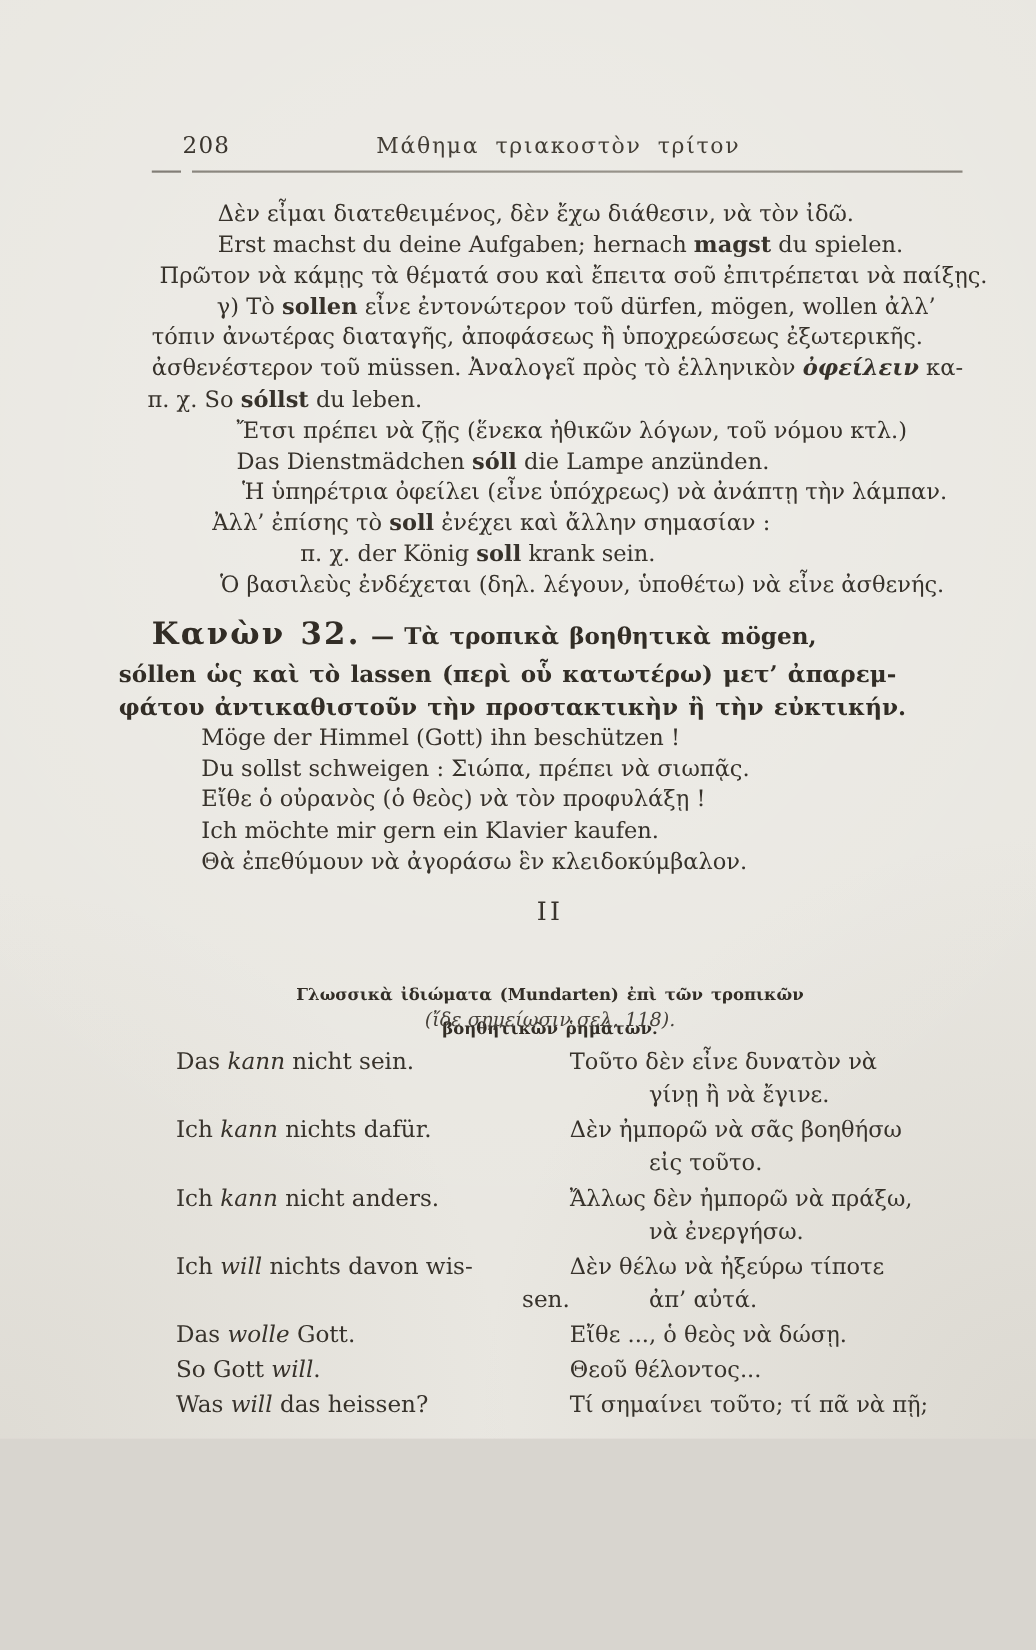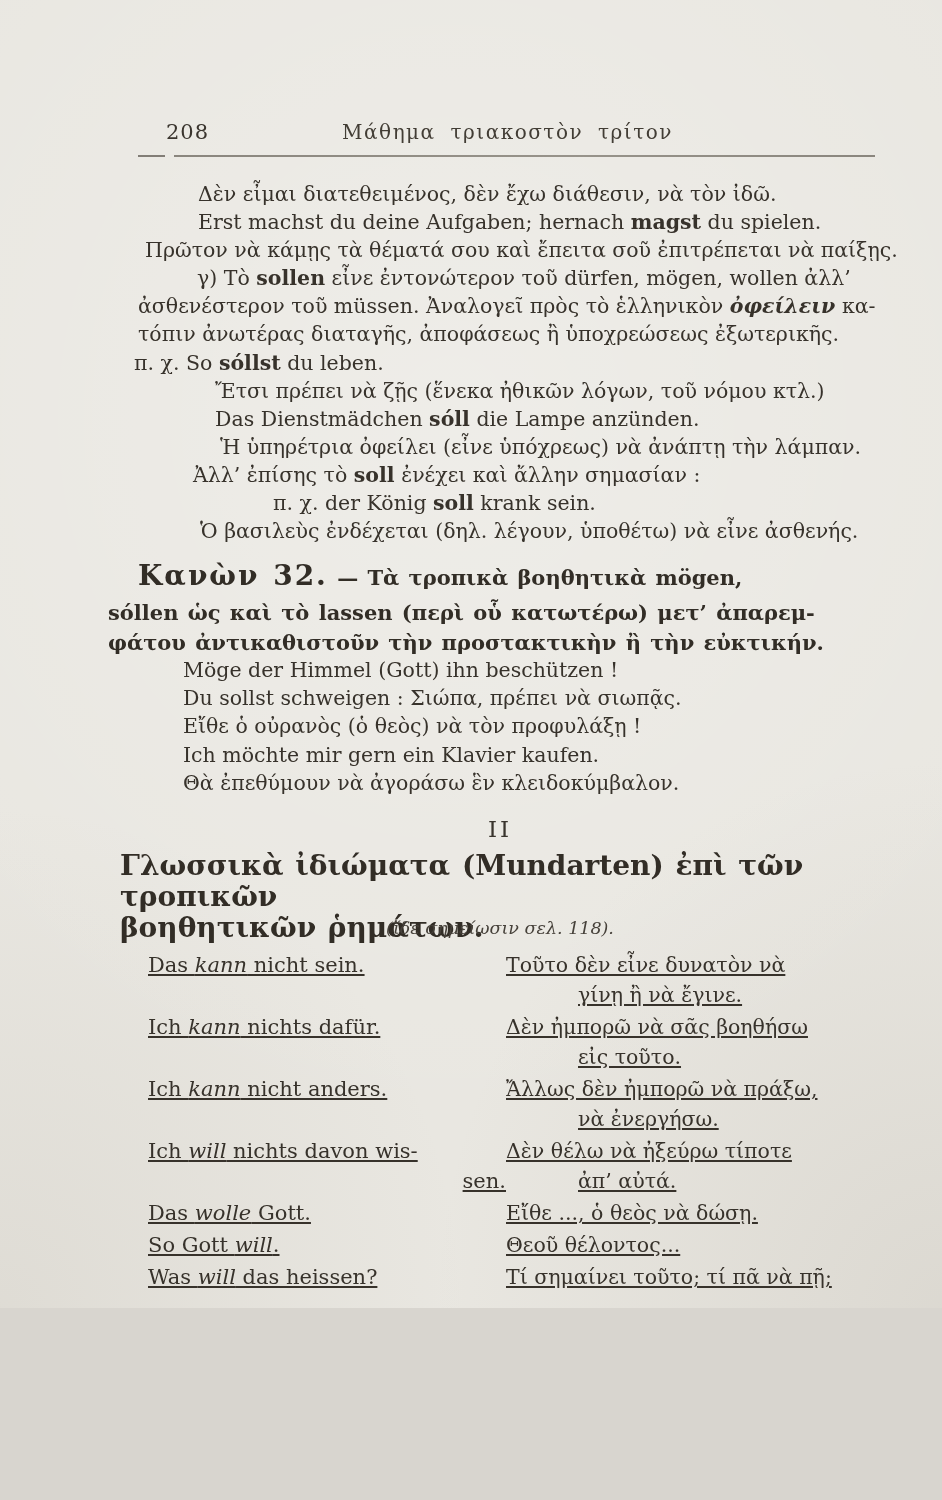--- a/index.html
+++ b/index.html
@@ -26,23 +26,23 @@
   .i86{padding-left:86px;}.i59{padding-left:59px;}.i139{padding-left:139px;}
   .i66{padding-left:66px;}
   b,.bold{font-weight:bold;}
   .bi{font-weight:bold;font-style:italic;}
   .em{font-style:italic;}
   .kanon{position:absolute;top:556px;left:108px;width:762px;font-weight:bold;font-size:21px;line-height:30px;word-spacing:2px;color:#322d26;}
   .kanon .first{line-height:40px;padding-left:30px;}
   .kdisplay{font-size:28px;letter-spacing:2px;}
   .examples{position:absolute;top:656px;left:183px;width:690px;font-size:20.5px;line-height:28.2px;}
   .numii{position:absolute;top:816px;left:137px;width:726px;text-align:center;font-size:23px;letter-spacing:3px;color:#3a352e;}
-  .sechead{position:absolute;top:850px;left:120px;width:760px;font-weight:bold;font-size:28px;line-height:31px;word-spacing:2px;color:#322d26;}
+  .sechead{position:absolute;top:889px;left:120px;width:760px;text-align:center;font-weight:bold;font-size:15px;line-height:31px;word-spacing:2px;color:#322d26;}
   .secnote{position:absolute;top:918px;left:137px;width:726px;text-align:center;font-style:italic;font-size:17.5px;color:#46413a;}
-  .ptable{position:absolute;top:950px;left:148px;width:710px;text-decoration:underline;}
+  .ptable{position:absolute;top:950px;left:160px;width:710px;}
   .prow{display:flex;margin-bottom:2px;}
   .cell-de{width:358px;flex:none;font-size:21px;line-height:30px;}
   .cell-el{flex:1;font-size:20.5px;line-height:30px;}
   .cont-de{padding-left:40px;text-align:right;}
   .cont-el{padding-left:72px;}
   .pline{white-space:nowrap;}
 </style>
 </head>
 <body>
 
@@ -52,22 +52,22 @@
     <span class="pageno">208</span>
     <span class="runtitle">Μάθημα τριακοστὸν τρίτον</span>
   </div>
   <div class="hrule"></div>
 
   <div class="intro">
     <div class="ln i64"><span>Δὲν εἶμαι διατεθειμένος, δὲν ἔχω διάθεσιν, νὰ τὸν ἰδῶ.</span></div>
     <div class="ln i64"><span>Erst machst du deine Aufgaben; hernach </span><span class="bold">magst</span><span> du spielen.</span></div>
     <div class="ln i11"><span>Πρῶτον νὰ κάμῃς τὰ θέματά σου καὶ ἔπειτα σοῦ ἐπιτρέπεται νὰ παίξῃς.</span></div>
     <div class="ln i63"><span>γ) Τὸ </span><span class="bold">sollen</span><span> εἶνε ἐντονώτερον τοῦ dürfen, mögen, wollen ἀλλ’</span></div>
+    <div class="ln i4"><span>τόπιν ἀνωτέρας διαταγῆς, ἀποφάσεως ἢ ὑποχρεώσεως ἐξωτερικῆς.</span></div>
     <div class="ln i4"><span>ἀσθενέστερον τοῦ müssen. Ἀναλογεῖ πρὸς τὸ ἑλληνικὸν </span><span class="bi">ὀφείλειν</span><span> κα-</span></div>
-    <div class="ln i4"><span>τόπιν ἀνωτέρας διαταγῆς, ἀποφάσεως ἢ ὑποχρεώσεως ἐξωτερικῆς.</span></div>
     <div class="ln i0"><span>π. χ. So </span><span class="bold">sóllst</span><span> du leben.</span></div>
     <div class="ln i81"><span>Ἔτσι πρέπει νὰ ζῇς (ἕνεκα ἠθικῶν λόγων, τοῦ νόμου κτλ.)</span></div>
     <div class="ln i81"><span>Das Dienstmädchen </span><span class="bold">sóll</span><span> die Lampe anzünden.</span></div>
     <div class="ln i86"><span>Ἡ ὑπηρέτρια ὀφείλει (εἶνε ὑπόχρεως) νὰ ἀνάπτῃ τὴν λάμπαν.</span></div>
     <div class="ln i59"><span>Ἀλλ’ ἐπίσης τὸ </span><span class="bold">soll</span><span> ἐνέχει καὶ ἄλλην σημασίαν :</span></div>
     <div class="ln i139"><span>π. χ. der König </span><span class="bold">soll</span><span> krank sein.</span></div>
     <div class="ln i66"><span>Ὁ βασιλεὺς ἐνδέχεται (δηλ. λέγουν, ὑποθέτω) νὰ εἶνε ἀσθενής.</span></div>
   </div>
 
   <div class="kanon">

